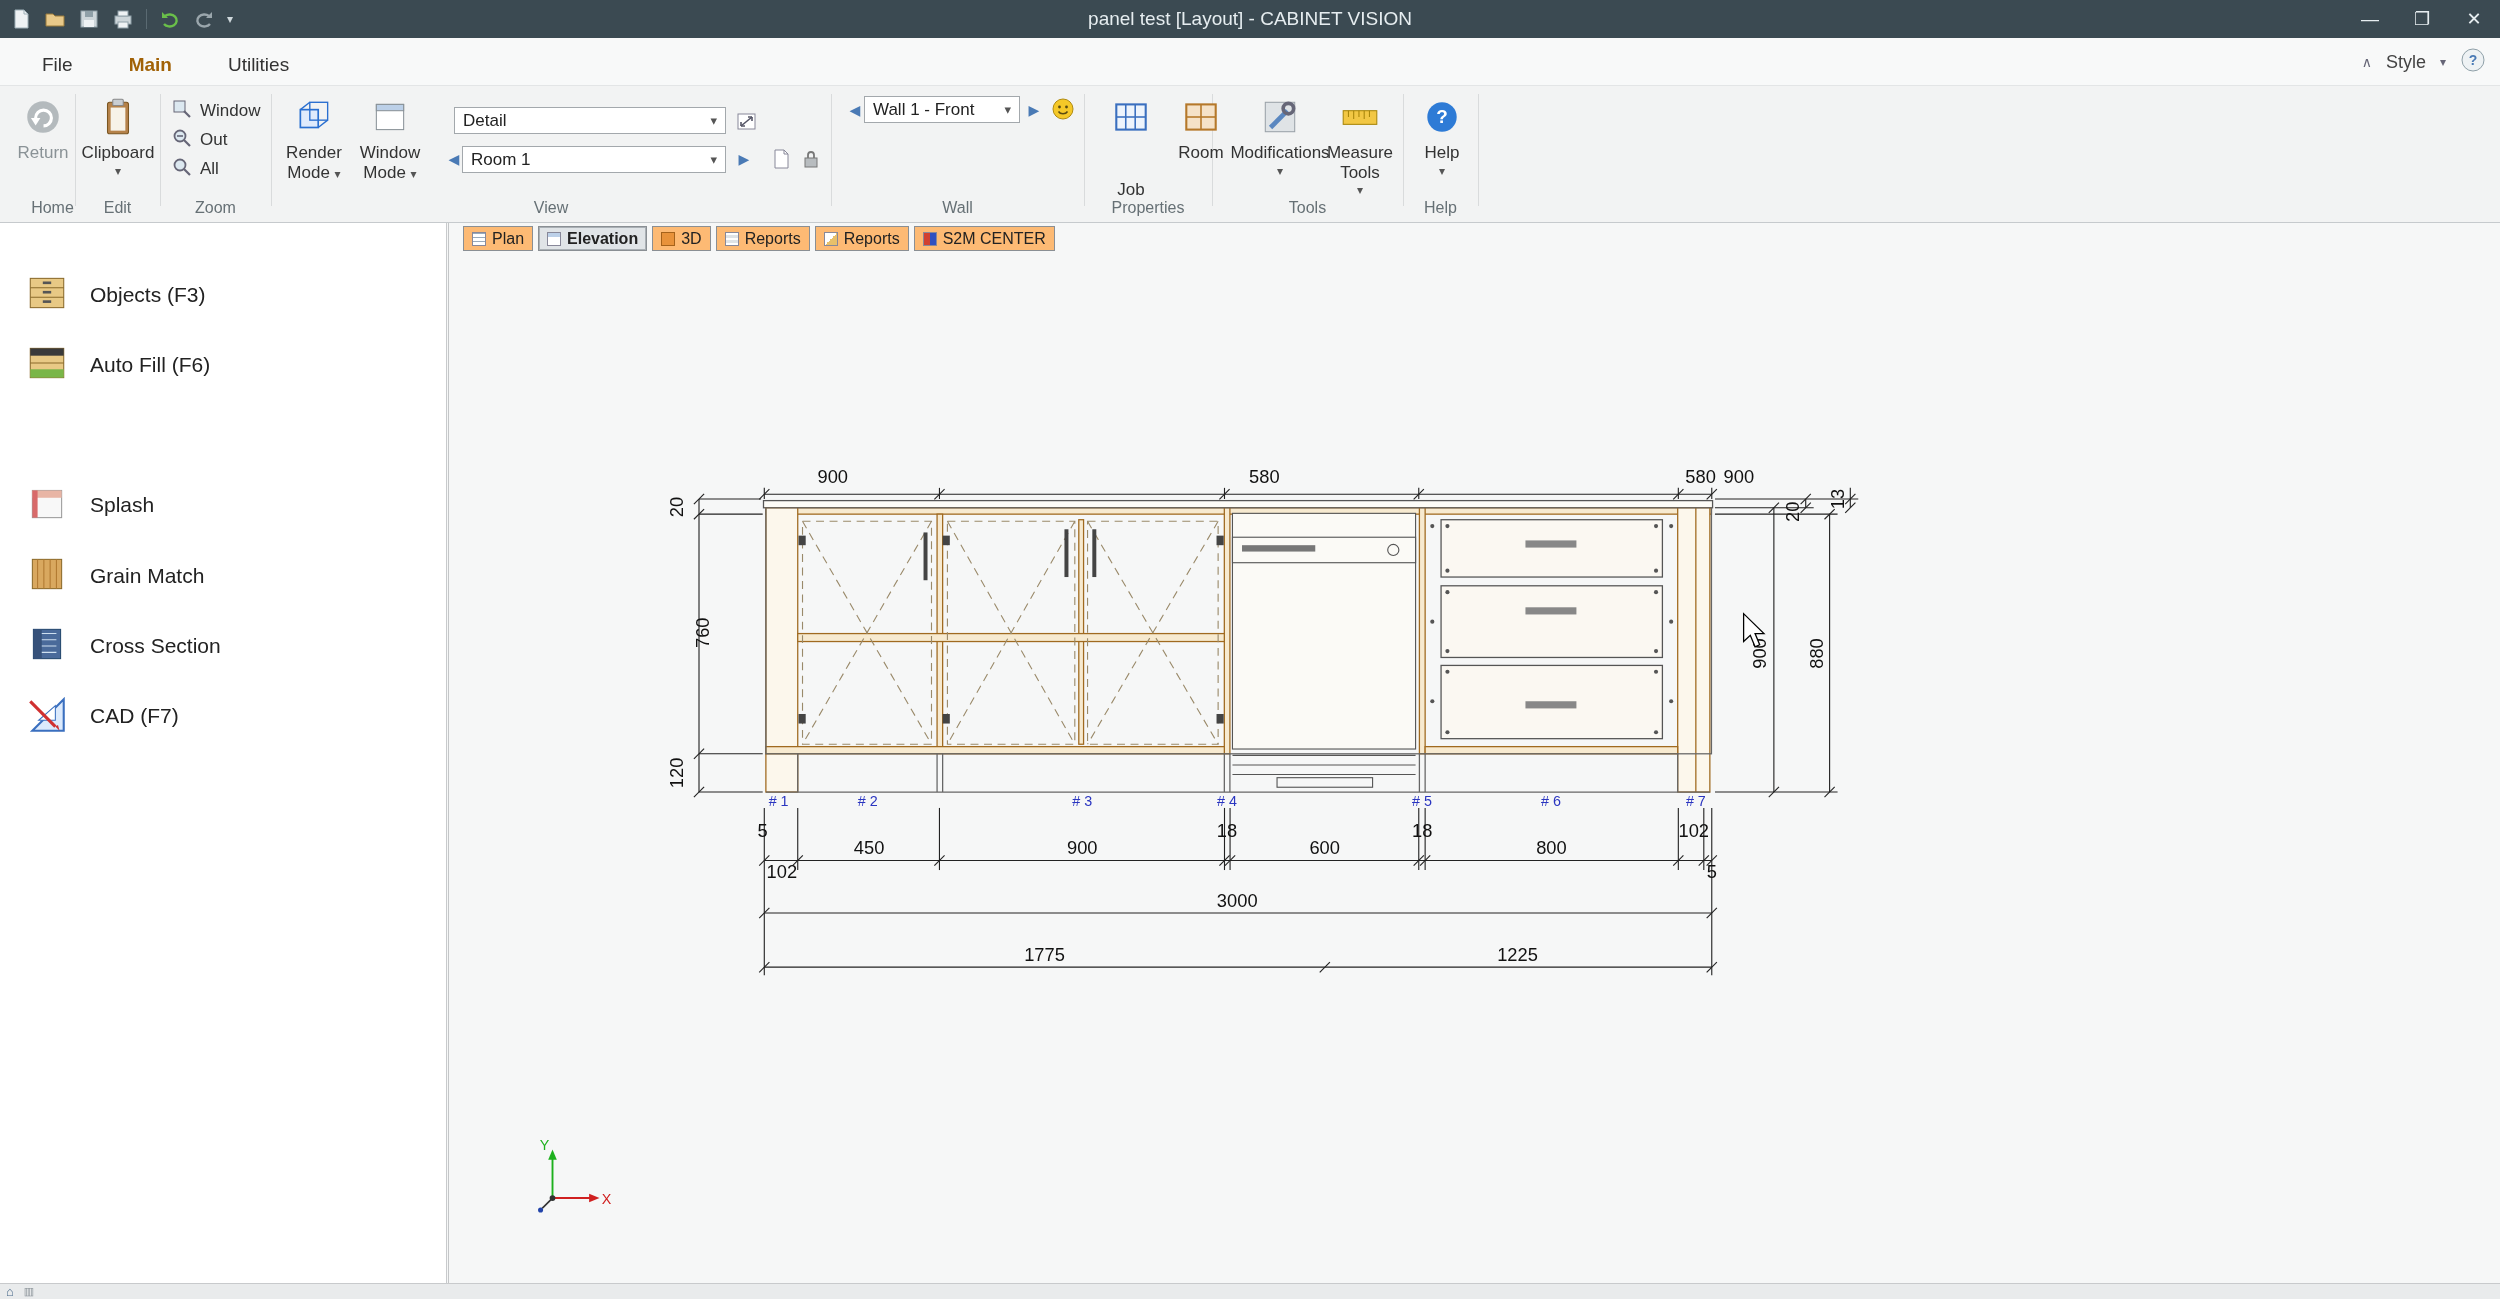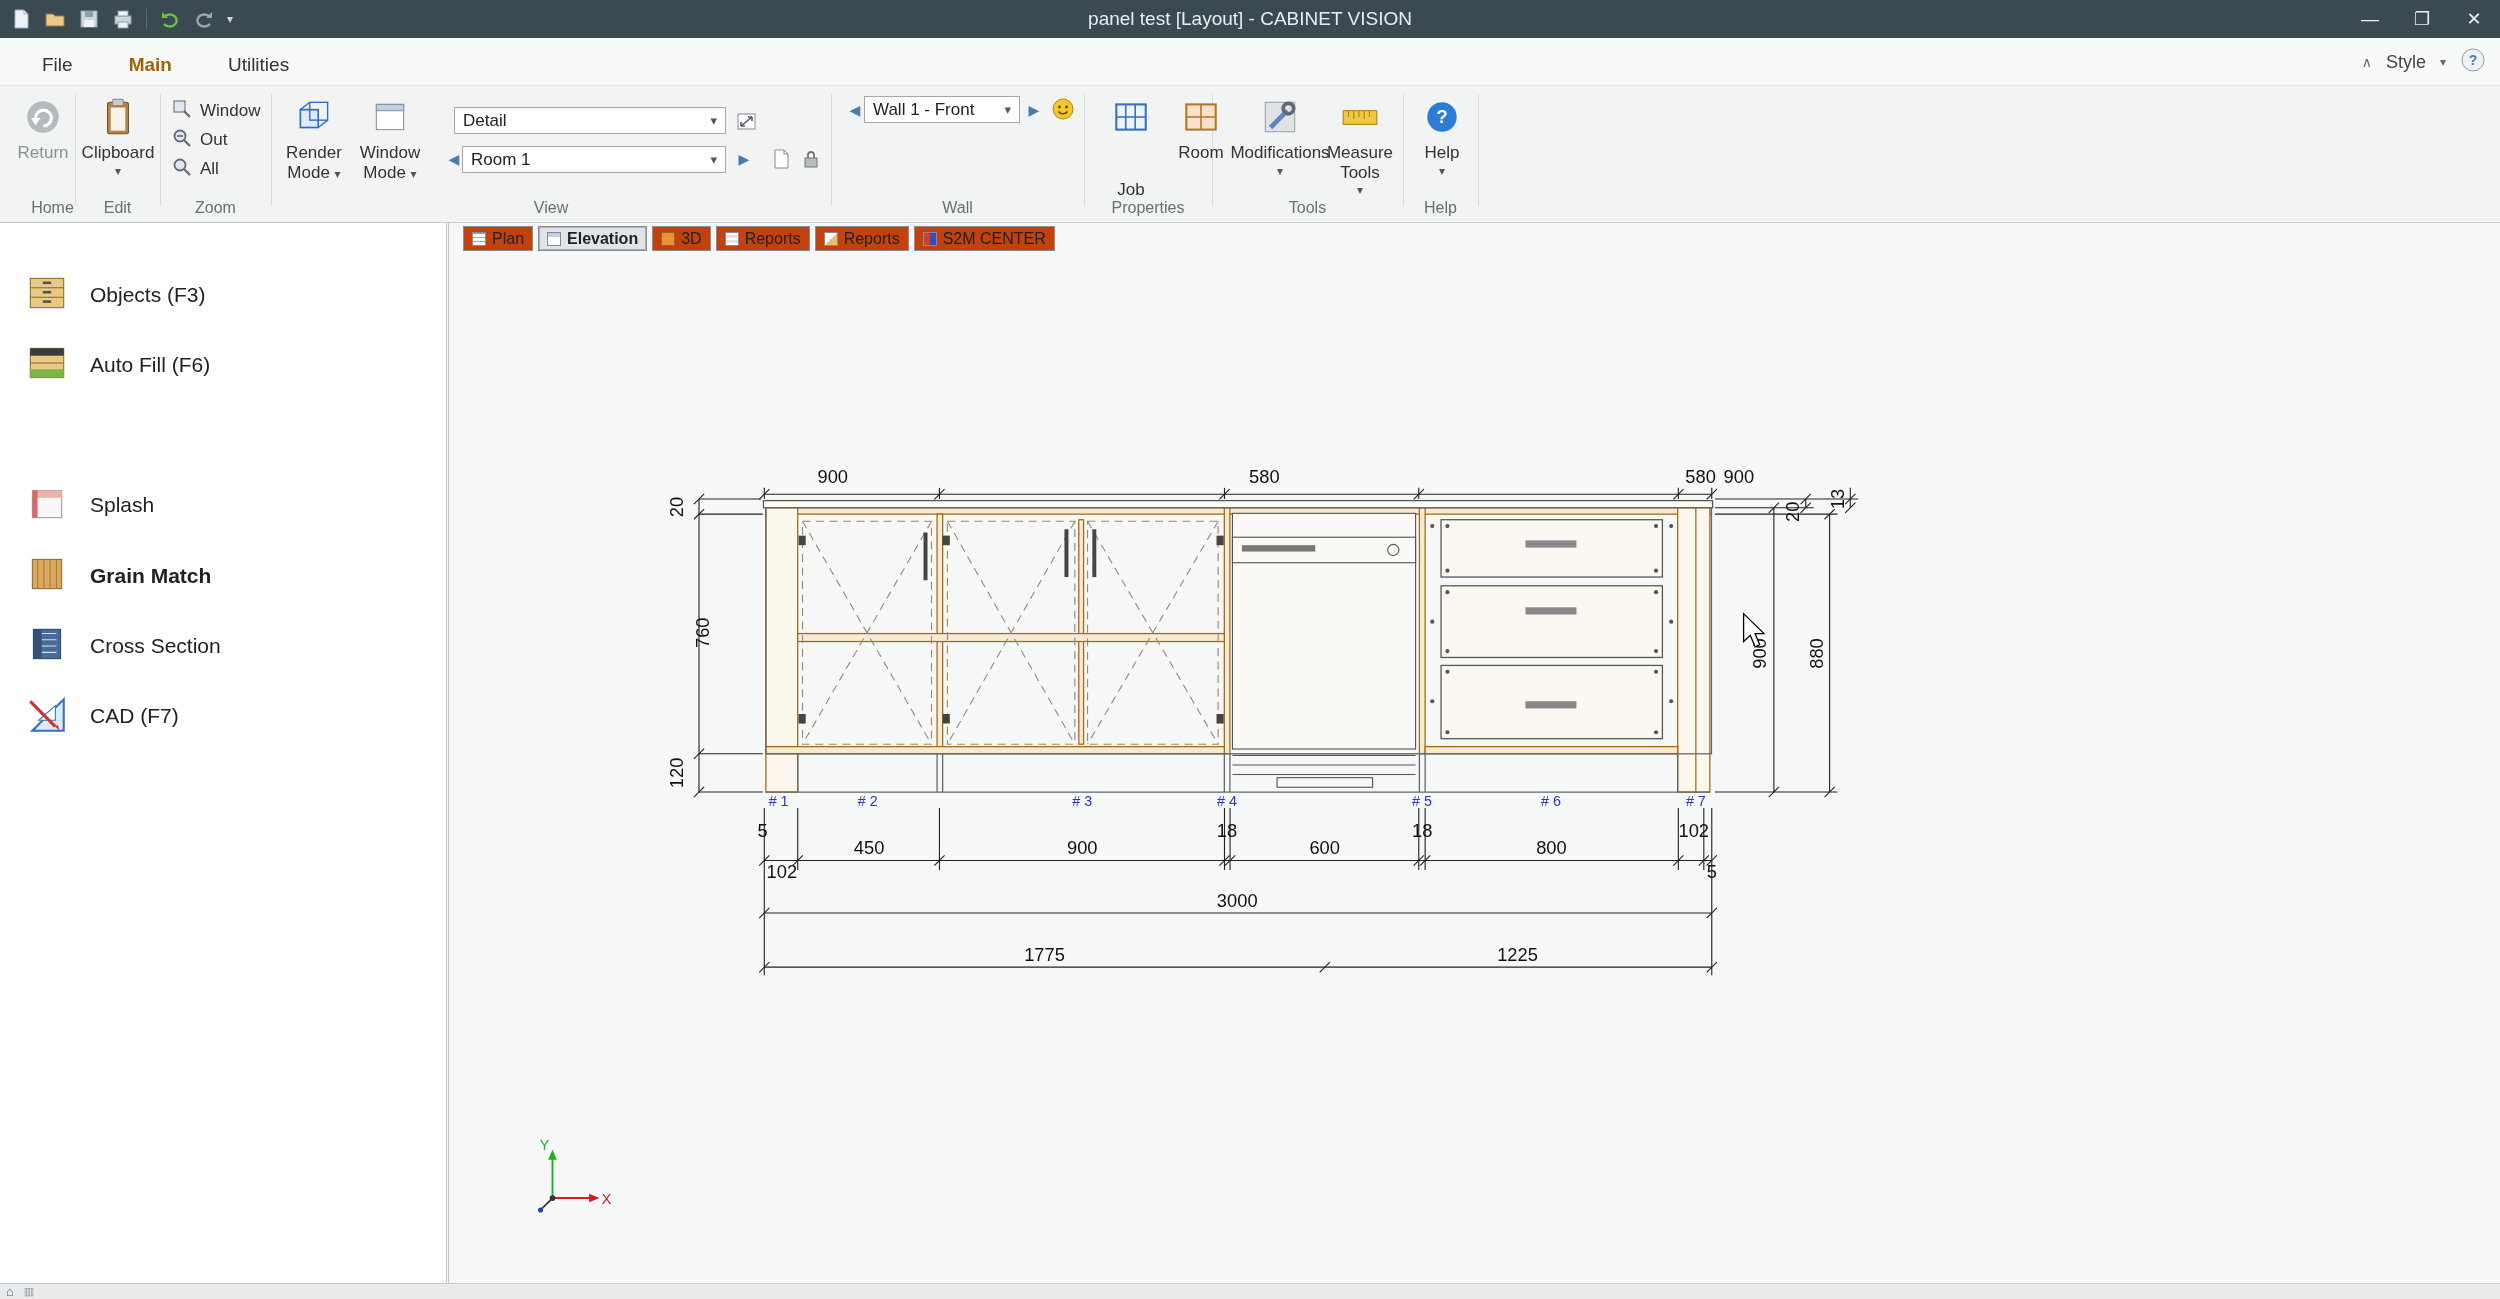--- a/index.html
+++ b/index.html
@@ -40,21 +40,21 @@
 
   
   .sidebar { position:absolute; left:0; top:223px; width:447px; bottom:16px; background:#ffffff; border-right:1px solid #c8cacc; }
   .sb-item { position:absolute; left:0; right:0; height:70px; display:flex; align-items:center; gap:20px; padding-left:24px; cursor:default; }
   .sb-item .sblabel { font-size:21px; color:#222; }
 
   .canvas { position:absolute; left:448px; top:223px; right:0; bottom:16px; background:#f6f7f7; }
   .drawing-svg { position:absolute; left:0; top:0; width:100%; height:100%; }
 
   .canvas-tabs { position:absolute; left:14px; top:3px; display:flex; gap:5px; }
-  .ctab { display:flex; align-items:center; gap:6px; border:1px solid #8a8f94; background:#c2410c; height:25px; padding:0 8px; font-size:16px; color:#222; cursor:default; }
+  .ctab { display:flex; align-items:center; gap:6px; border:1px solid #8a8f94; background:#fdba74; height:25px; padding:0 8px; font-size:16px; color:#222; cursor:default; }
   .ctab.active { background:#e0e4e7; box-shadow:inset 0 0 0 1px #aab0b5; font-weight:bold; }
   .ticon { width:14px; height:14px; border:1px solid #889; display:inline-block; background:#fff; }
   .ticon.plan { background:repeating-linear-gradient(0deg,#fff 0 3px,#9ab 3px 4px), repeating-linear-gradient(90deg,#fff 0 3px,#9ab 3px 4px); }
   .ticon.elev { background:linear-gradient(180deg,#bcd0e8 0 35%, #fff 35%); }
   .ticon.d3 { background:#e8923a; border-color:#a5621a; }
   .ticon.rep { background:linear-gradient(180deg,#fff 0 20%, #dfe3e6 20% 40%, #fff 40% 60%, #dfe3e6 60% 80%, #fff 80%); }
   .ticon.drw { background:linear-gradient(135deg,#fff 50%, #e8c06a 50%); }
   .ticon.s2m { background:linear-gradient(90deg,#d04030 50%, #3050c0 50%); }
 
   
@@ -345,21 +345,21 @@
       <span class="sblabel">Auto Fill (F6)</span>
     </div>
     <div class="sb-item" style="top:247px;">
       <span><svg width="46" height="46" viewBox="0 0 44 44">
             <rect x="8" y="10" width="28" height="26" fill="#f8f8f8" stroke="#999"></rect>
             <rect x="8" y="10" width="28" height="7" fill="#e8b5a5"></rect>
             <rect x="8" y="10" width="5" height="26" fill="#d86a6a"></rect>
           </svg></span>
       <span class="sblabel">Splash</span>
     </div>
-    <div class="sb-item" style="top:318px;font-weight:bold;">
+    <div class="sb-item" style="top:318px;">
       <span><svg width="46" height="46" viewBox="0 0 44 44">
             <rect x="8" y="8" width="28" height="28" fill="#d9a85f" stroke="#8a6a2a"></rect>
             <path d="M13 8 v28 M19 8 v28 M25 8 v28 M31 8 v28" stroke="#b07830" fill="none"></path>
           </svg></span>
       <span class="sblabel">Grain Match</span>
     </div>
     <div class="sb-item" style="top:388px;">
       <span><svg width="46" height="46" viewBox="0 0 44 44">
             <rect x="9" y="8" width="26" height="28" fill="#4a6a9a" stroke="#24486e"></rect>
             <rect x="9" y="8" width="8" height="28" fill="#36517a"></rect>

